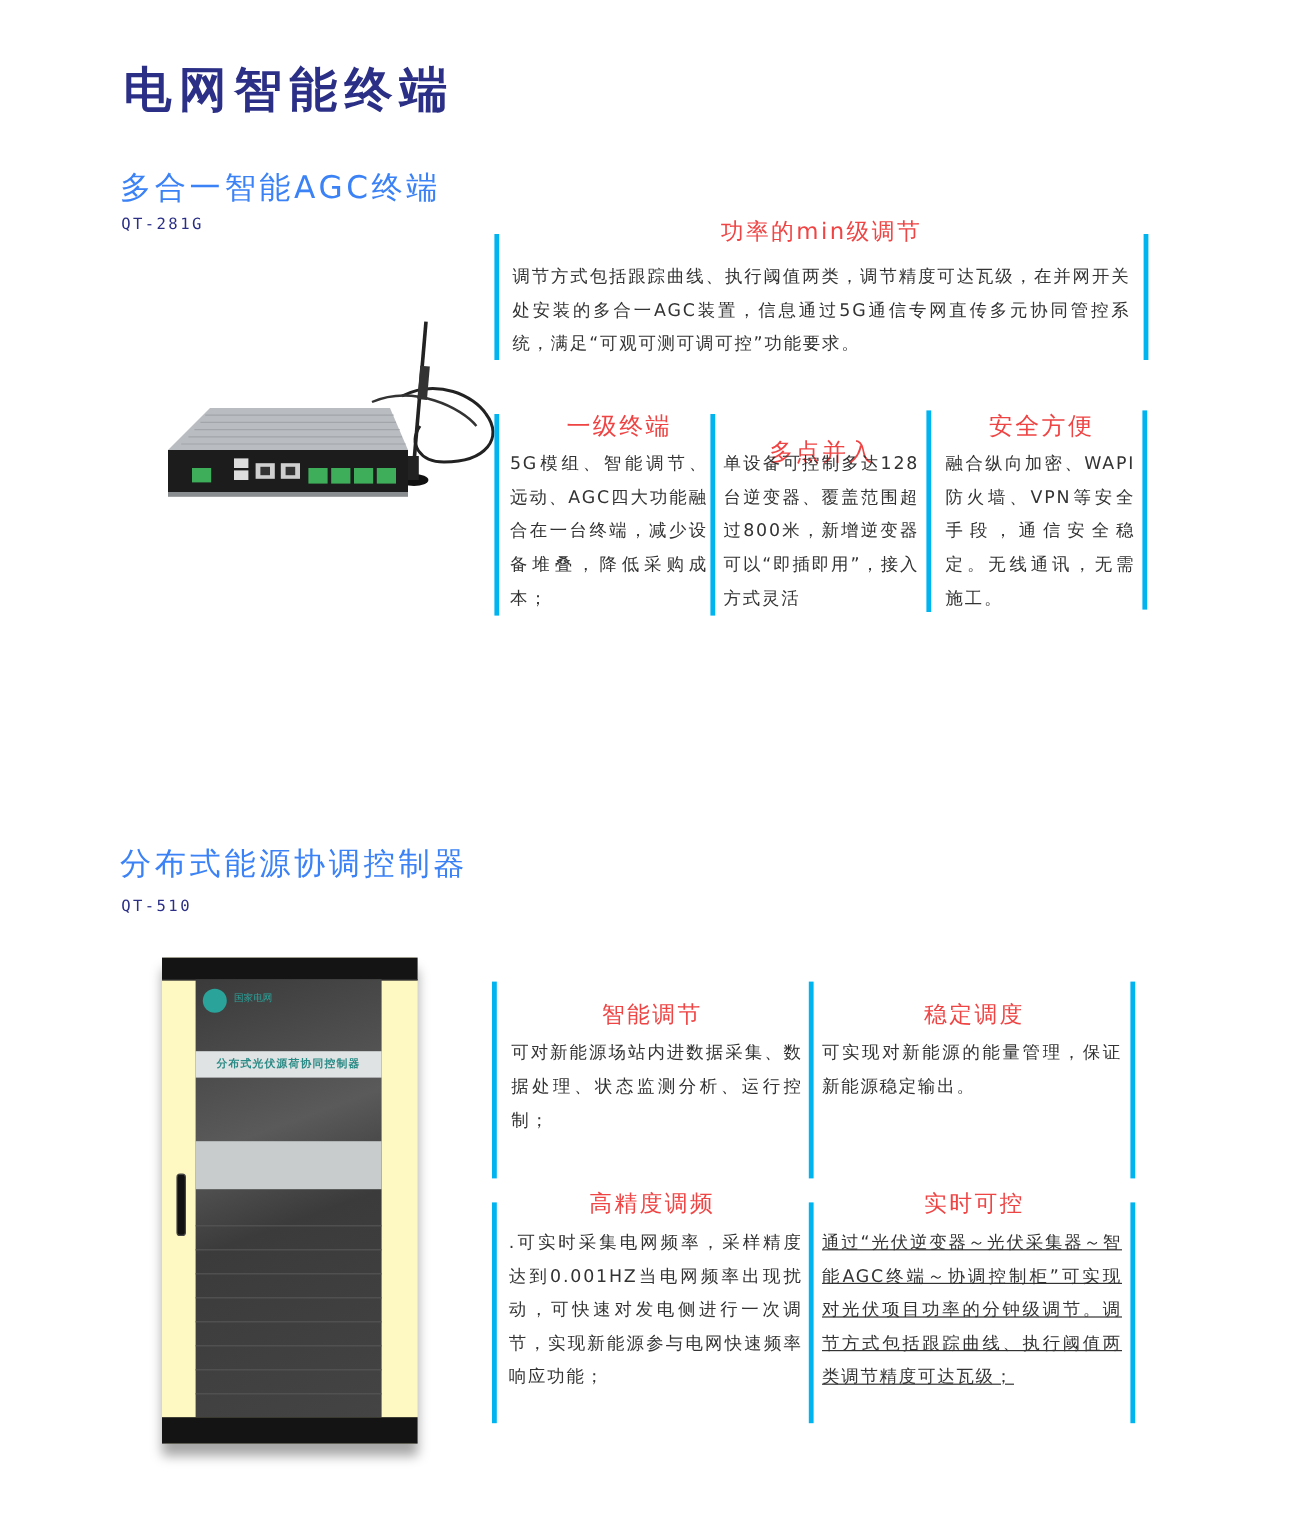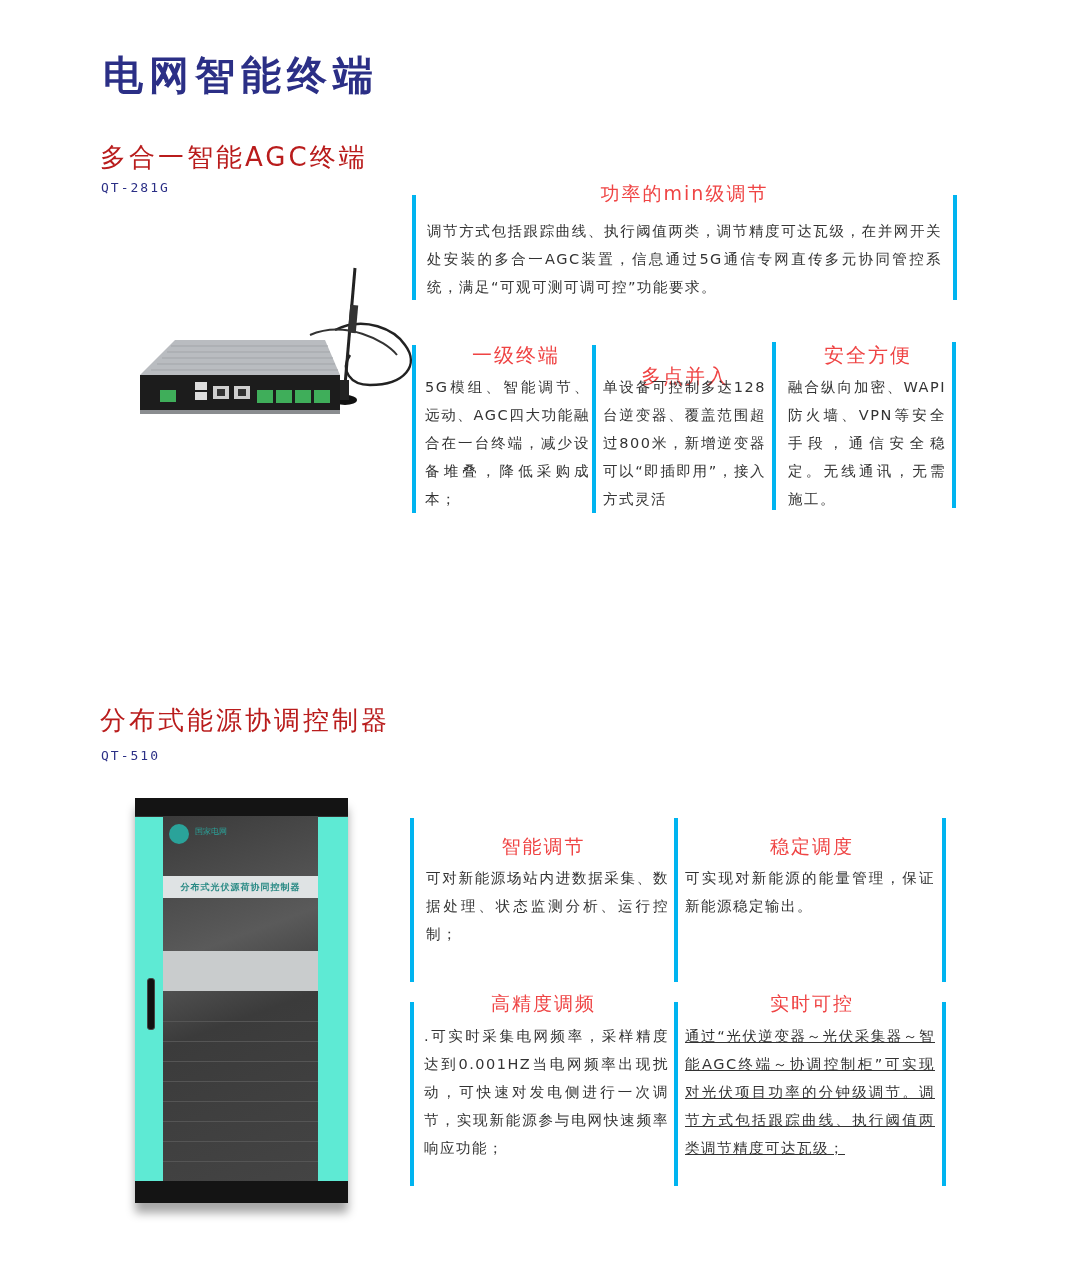--- a/index.html
+++ b/index.html
@@ -1,26 +1,26 @@
 <!DOCTYPE html>
 <html><head>
 <meta charset="utf-8">
 <style>
   html, body { margin:0; padding:0; background:#ffffff; }
   body { width:1080px; height:1276px; position:relative; overflow:hidden; font-family:"DejaVu Sans","Liberation Sans",sans-serif; color:#2a2a2a; }
   .abs { position:absolute; }
   .page-title { left:103px; top:50px; font-size:40px; color:#2b2f86; letter-spacing:6px; font-weight:bold; line-height:50px; }
-  .sec-title { font-size:26px; color:#b91c1c; letter-spacing:3px; line-height:34px; }
+  .sec-title { font-size:26px; color:#3b82f6; letter-spacing:3px; line-height:34px; }
   .model { font-family:"DejaVu Sans Mono","Liberation Mono",monospace; font-size:13px; color:#2b2f86; letter-spacing:2px;text-align:right; }
   .card { position:absolute; box-sizing:border-box; }
   .bar { position:absolute; width:4px; background:#00b4f0; }
   .card-head { font-size:19px; color:#ef4444; text-align:center; letter-spacing:2px; line-height:28px; }
   .card-body { font-size:14.5px; color:#333; line-height:28px; letter-spacing:1.5px; text-align:justify; }
   
-  .cabinet { position:absolute; left:135px; top:798px; width:213px; height:405px; background:#5eead4; border-radius:3px; box-shadow:0 10px 10px rgba(0,0,0,0.35); }
+  .cabinet { position:absolute; left:135px; top:798px; width:213px; height:405px; background:#fef9c3; border-radius:3px; box-shadow:0 10px 10px rgba(0,0,0,0.35); }
 </style>
 </head>
 <body>
 
 <div class="abs page-title">电网智能终端</div>
 
 <div class="abs sec-title" style="left:100px;top:140px;">多合一智能AGC终端</div>
 <div class="abs model" style="left:101px;top:180px;">QT-281G</div>
 
 <div class="abs" style="left:135px;top:260px;width:290px;height:160px;">

